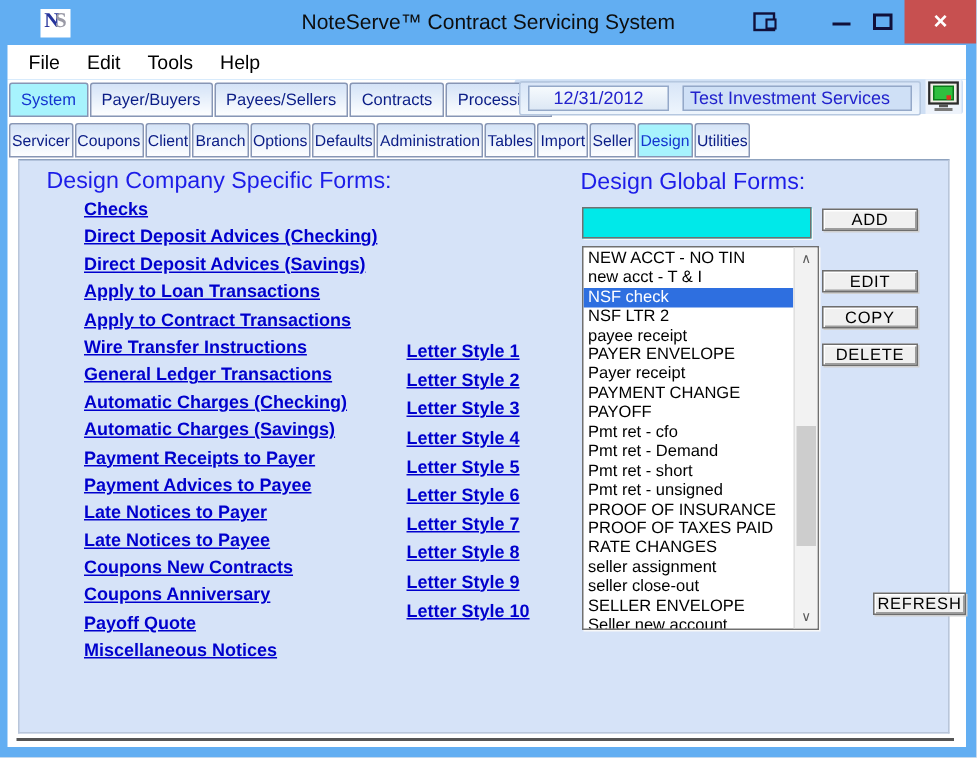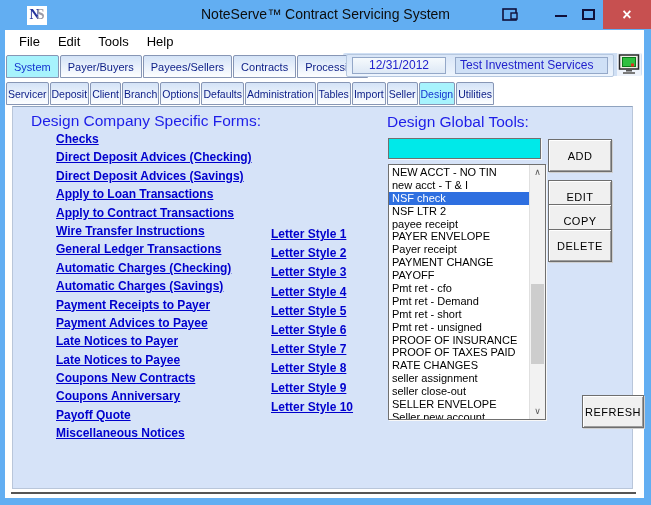--- a/index.html
+++ b/index.html
@@ -93,21 +93,21 @@
     position:absolute;top:0;right:0;width:16px;height:100%;
     background:#f2f2f2;border-left:1px solid #e0e0e0;
   }
   .lb-up,.lb-down{
     position:absolute;left:0;width:100%;height:14px;text-align:center;
     font-size:9px;line-height:14px;color:#5a5a5a;
   }
   .lb-up{top:0;} .lb-down{bottom:1px;}
   .lb-thumb{position:absolute;left:1px;top:119px;width:13px;height:80px;background:#cdcdcd;}
   .btn{
-    position:absolute;left:535px;width:64px;height:33px;
+    position:absolute;left:535px;width:64px;height:15px;
     background:#f0f0f0;border:1px solid #6e6e6e;
     box-shadow:inset 1px 1px 0 #ffffff,inset -1px -1px 0 #9d9d9d,1px 1px 0 #cfcfcf;
     font-family:"Liberation Sans",sans-serif;font-size:11px;color:#000;
     display:flex;align-items:center;justify-content:center;letter-spacing:0.5px;padding:0;cursor:pointer;
   }
   .btn-add{top:32px;} .btn-edit{top:73px;} .btn-copy{top:97px;} .btn-delete{top:122px;}
   .btn-refresh{top:288px;left:537px;width:62px;margin-left:32px;}
 </style>
 </head>
 <body>
@@ -162,21 +162,21 @@
         <rect x="4.5" y="3.5" width="13" height="9" fill="#2fbf3f" stroke="#0a7a1a" stroke-width="1"></rect>
         <rect x="13" y="9.5" width="3" height="3" fill="#e03020"></rect>
         <rect x="8" y="15.5" width="6" height="2" fill="#555"></rect>
         <rect x="5" y="18" width="12" height="2" fill="#7a7a7a"></rect>
       </svg>
     </div>
 
     <div class="tabrow2">
 
     <div class="tab">Servicer</div>
-        <div class="tab">Deposit</div>
+        <div class="tab">Coupons</div>
         <div class="tab">Client</div>
         <div class="tab">Branch</div>
         <div class="tab">Options</div>
         <div class="tab">Defaults</div>
         <div class="tab">Administration</div>
         <div class="tab">Tables</div>
         <div class="tab">Import</div>
         <div class="tab">Seller</div>
         <div class="tab selected">Design</div>
         <div class="tab">Utilities</div>
@@ -214,21 +214,21 @@
           <a class="link">Letter Style 3</a>
           <a class="link">Letter Style 4</a>
           <a class="link">Letter Style 5</a>
           <a class="link">Letter Style 6</a>
           <a class="link">Letter Style 7</a>
           <a class="link">Letter Style 8</a>
           <a class="link">Letter Style 9</a>
           <a class="link">Letter Style 10</a>
         </div>
 
-      <div class="right-heading">Design Global Tools:</div>
+      <div class="right-heading">Design Global Forms:</div>
 
       <input class="cyan-input" value="" style="">
 
       <button class="btn btn-add">ADD</button>
       <button class="btn btn-edit">EDIT</button>
       <button class="btn btn-copy">COPY</button>
       <button class="btn btn-delete">DELETE</button>
       <button class="btn btn-refresh">REFRESH</button>
 
       <div class="listbox">

